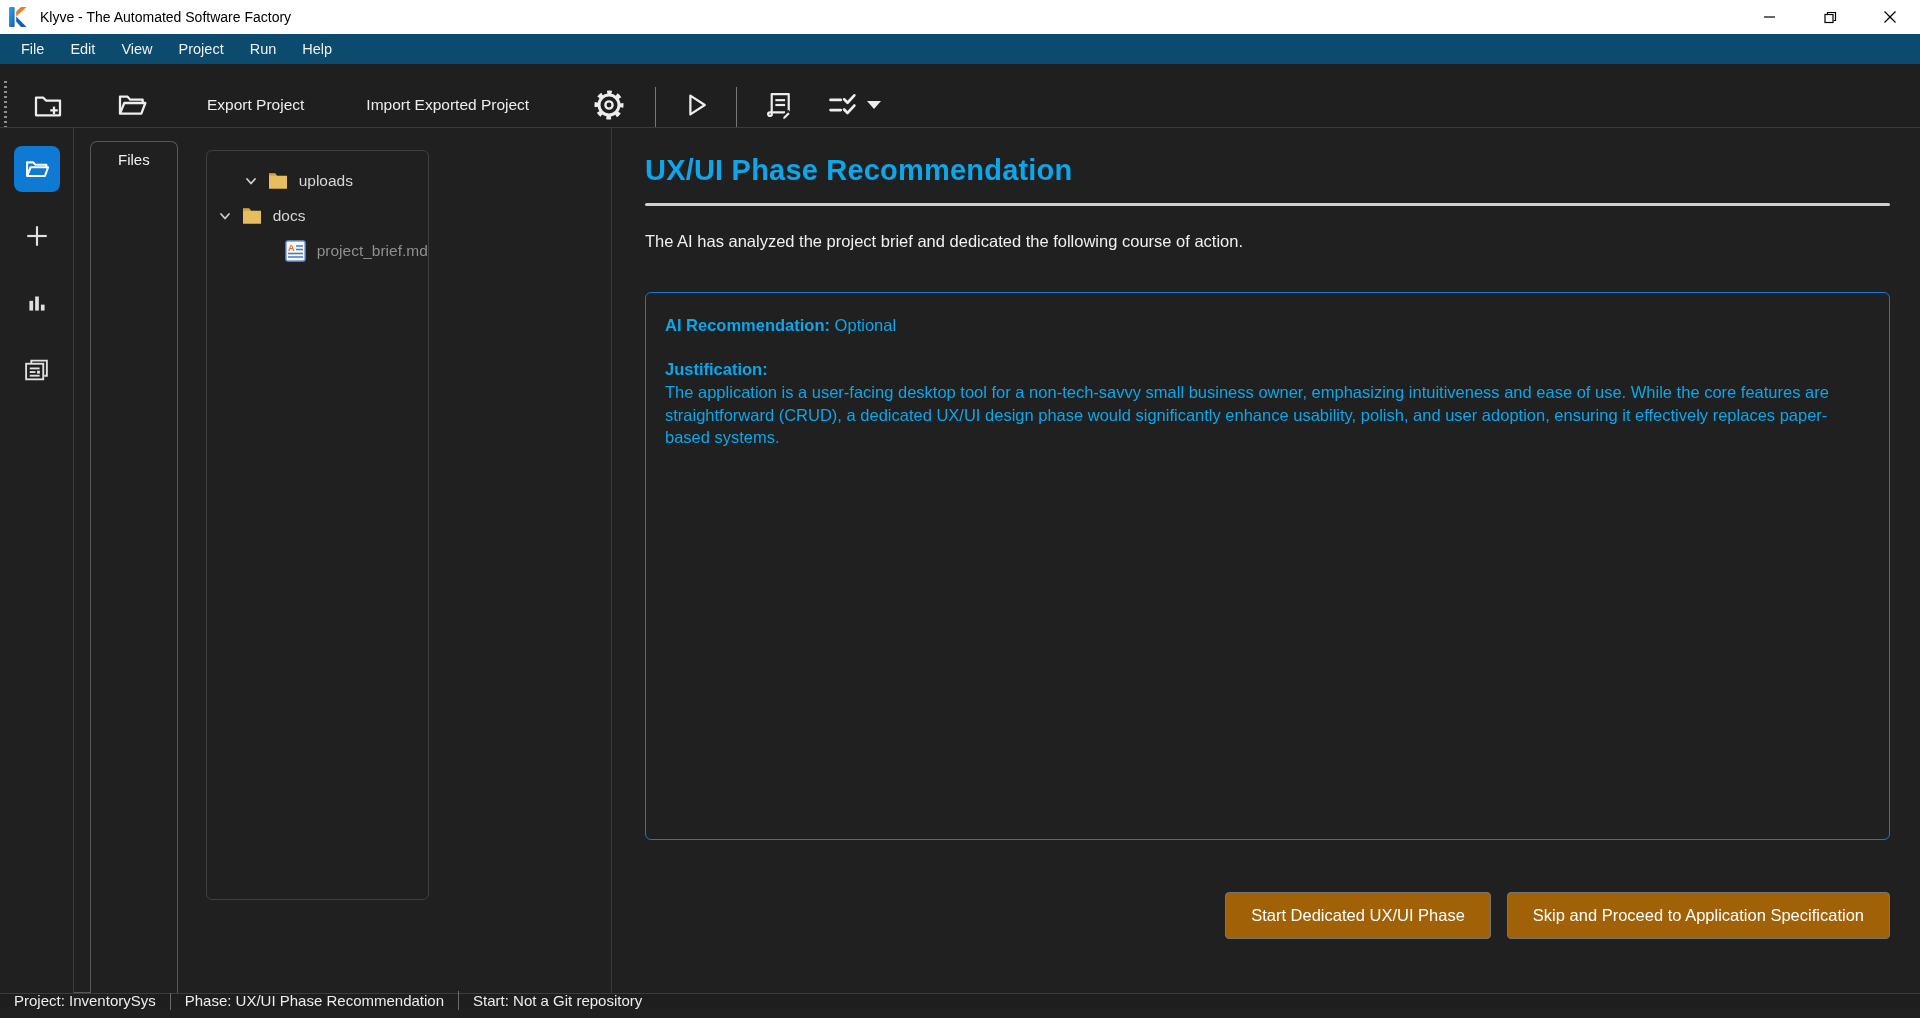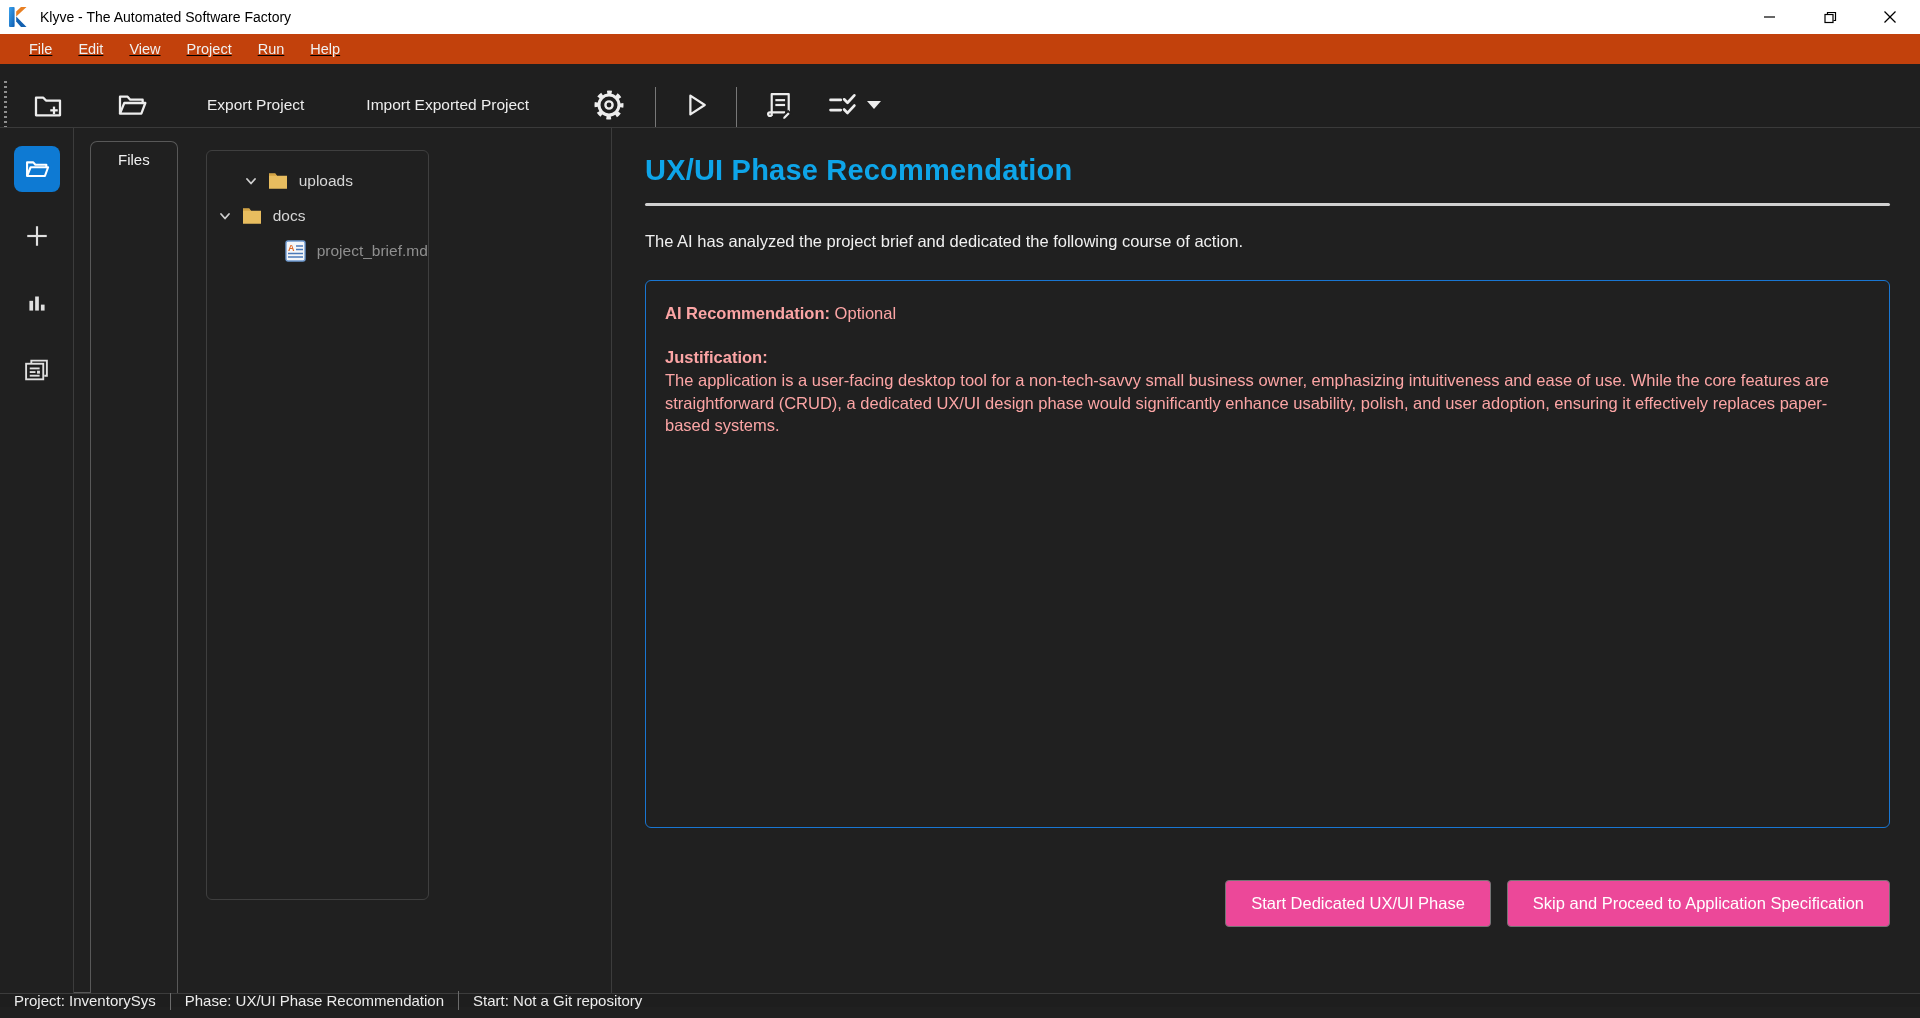--- a/index.html
+++ b/index.html
@@ -8,21 +8,21 @@
 
   
   .titlebar { height:34px; background:#ffffff; display:flex; align-items:center; }
   .titlebar .applogo { width:26px; height:26px; margin:0 8px 0 6px; }
   .titlebar .apptitle { font-size:14px; color:#000; }
   .win-controls { margin-left:auto; display:flex; height:100%; }
   .win-btn { width:60px; height:100%; display:flex; align-items:center; justify-content:center; }
   .win-btn svg { display:block; }
 
   
-  .menubar { height:30px; background:#c2410c; display:flex; align-items:center; padding-left:16px;text-decoration:underline; }
+  .menubar { height:30px; background:#0c4a6e; display:flex; align-items:center; padding-left:8px; }
   .menu-item { color:#f0f0f0; font-size:14.5px; padding:4px 13px; cursor:default; }
 
   
   .toolbar { height:64px; background:#1f1f1f; border-bottom:1px solid #3a3a3a;
              display:flex; align-items:flex-end; }
   .grip { width:3px; height:46px; margin-left:4px;
           background-image:repeating-linear-gradient(180deg,#8f8f8f 0 2px,transparent 2px 5px); }
   .tbtn { display:flex; align-items:center; justify-content:center; height:44px;
           padding:0 14px; color:#ededed; }
   .tbtn.icon-only { padding:0 15px; }
@@ -54,27 +54,27 @@
   .tree-row.lvl0 { padding-left:10px; }
   .tree-row.lvl1 { padding-left:36px; }
   .tree-row.lvl2 { padding-left:78px; }
   .tree-row.dim  { color:#8f8f8f; }
 
   
   .main { flex:1; padding:26px 30px 0 33px; display:flex; flex-direction:column; }
   .page-title { font-size:29px; font-weight:bold; color:#0ea5e9; letter-spacing:.2px; }
   .title-rule { height:3px; background:#d0d0d0; margin-top:16px; border-radius:2px; }
   .intro { margin-top:26px; font-size:16.5px; color:#f0f0f0; }
-  .rec-box { margin-top:29px; height:548px; border:1.5px solid #1976d2; border-radius:6px;
-             padding:21px 19px; color:#fca5a5; font-size:16.5px; line-height:22px; }
+  .rec-box { margin-top:41px; height:548px; border:1.5px solid #1976d2; border-radius:6px;
+             padding:21px 19px; color:#0ea5e9; font-size:16.5px; line-height:22px; }
   .rec-line b { font-weight:bold; }
   .just-label { margin-top:22px; font-weight:bold; }
   .just-text { margin-top:1px; max-width:1210px; line-height:22.5px; }
   .btn-row { display:flex; justify-content:flex-end; gap:16px; margin-top:52px; }
-  .btn { height:47px; display:flex; align-items:center; padding:0 25px; background:#ec4899;
+  .btn { height:47px; display:flex; align-items:center; padding:0 25px; background:#a16207;
          border:1px solid #757575; border-radius:4px; color:#ffffff; font-size:16.5px; }
 
   
   .statusbar { height:14px; border-top:1px solid #3c3c3c; background:#1e1e1e;
                display:flex; justify-content:flex-start; align-items:center; }
   .status-item { font-size:15px; color:#ececec; padding:1px 14px; }
   .status-item + .status-item { border-left:1px solid #6b6b6b; }
   .status-item:last-child { padding-right:8px; }
 
   svg { display:block; }

